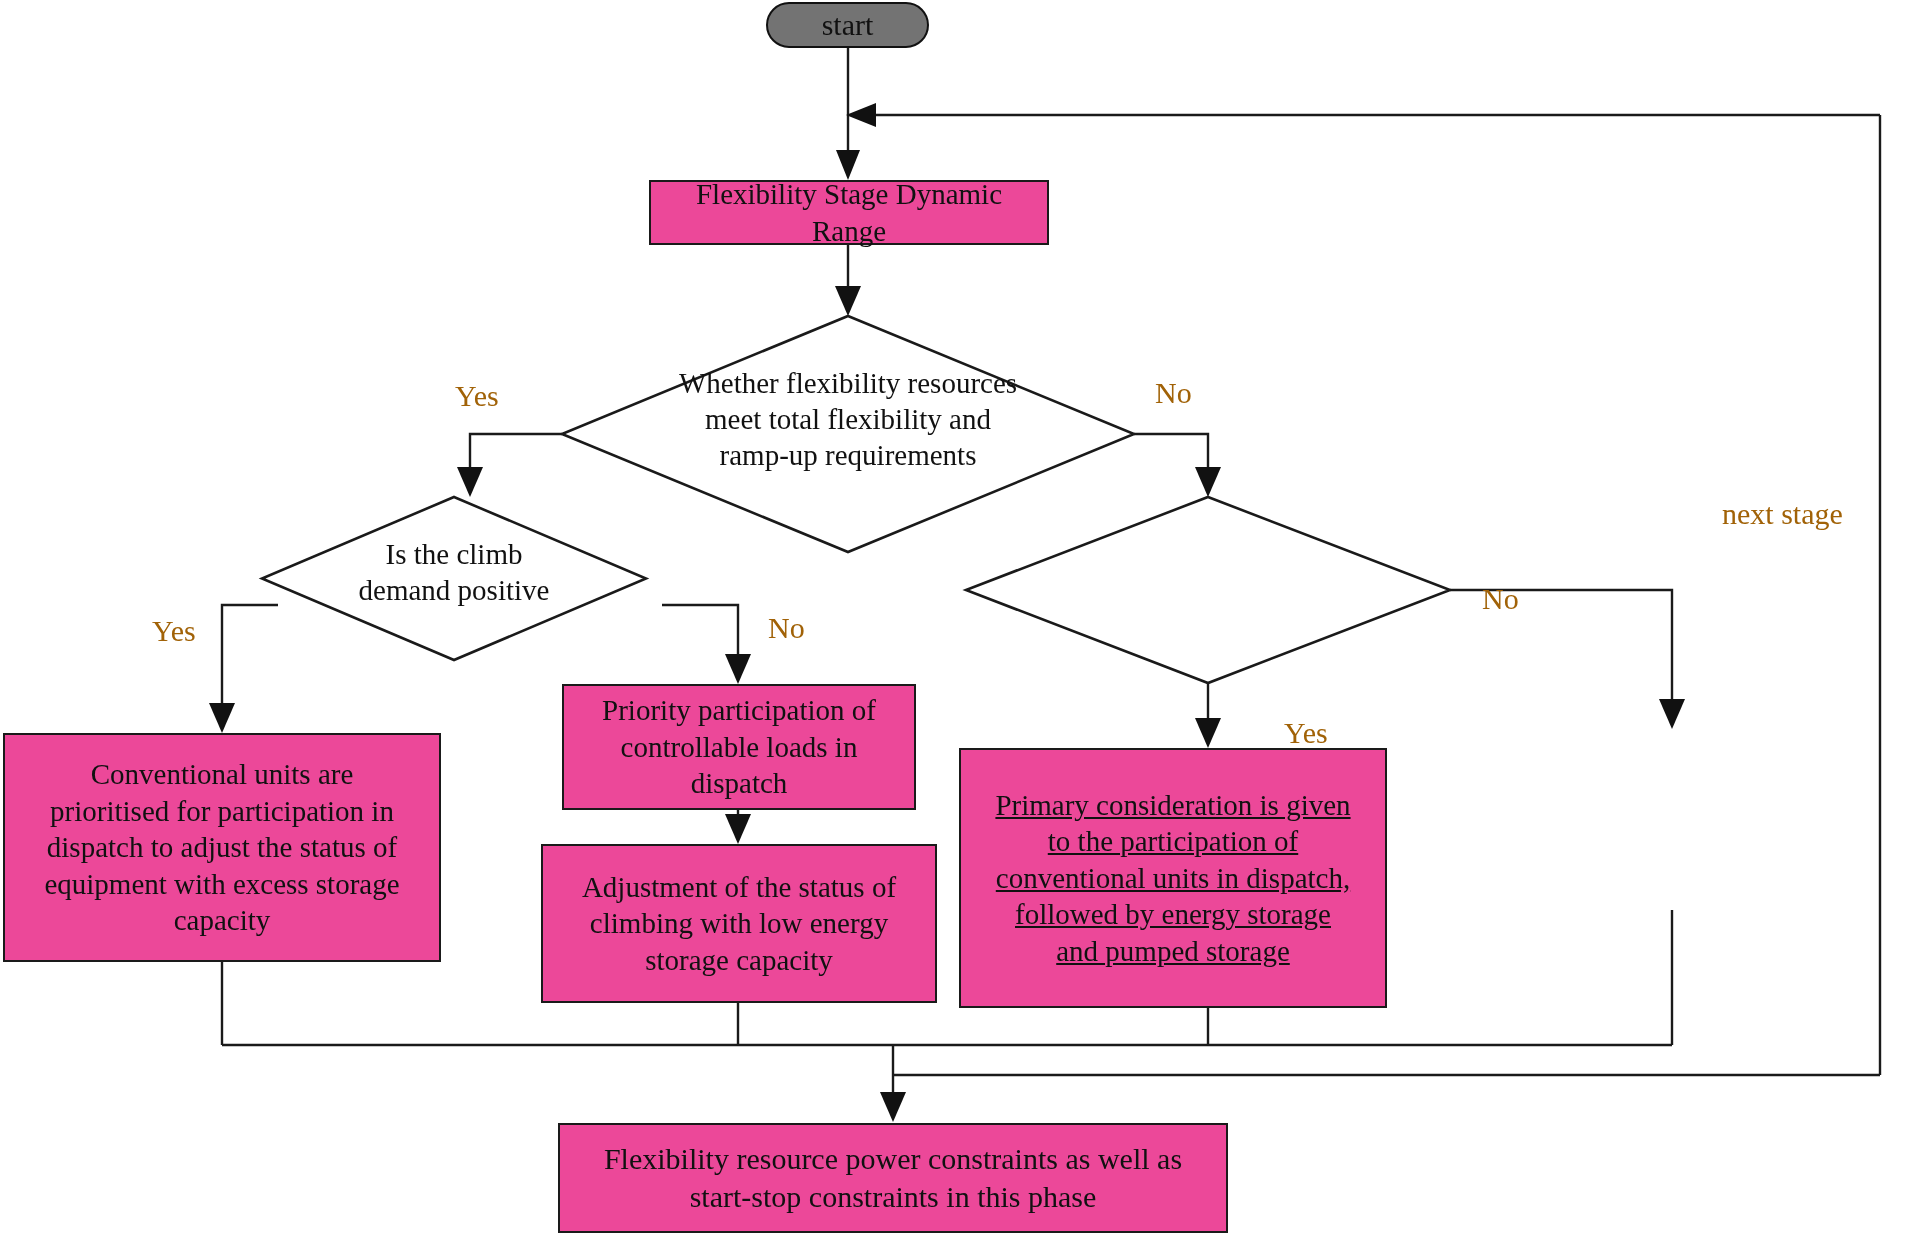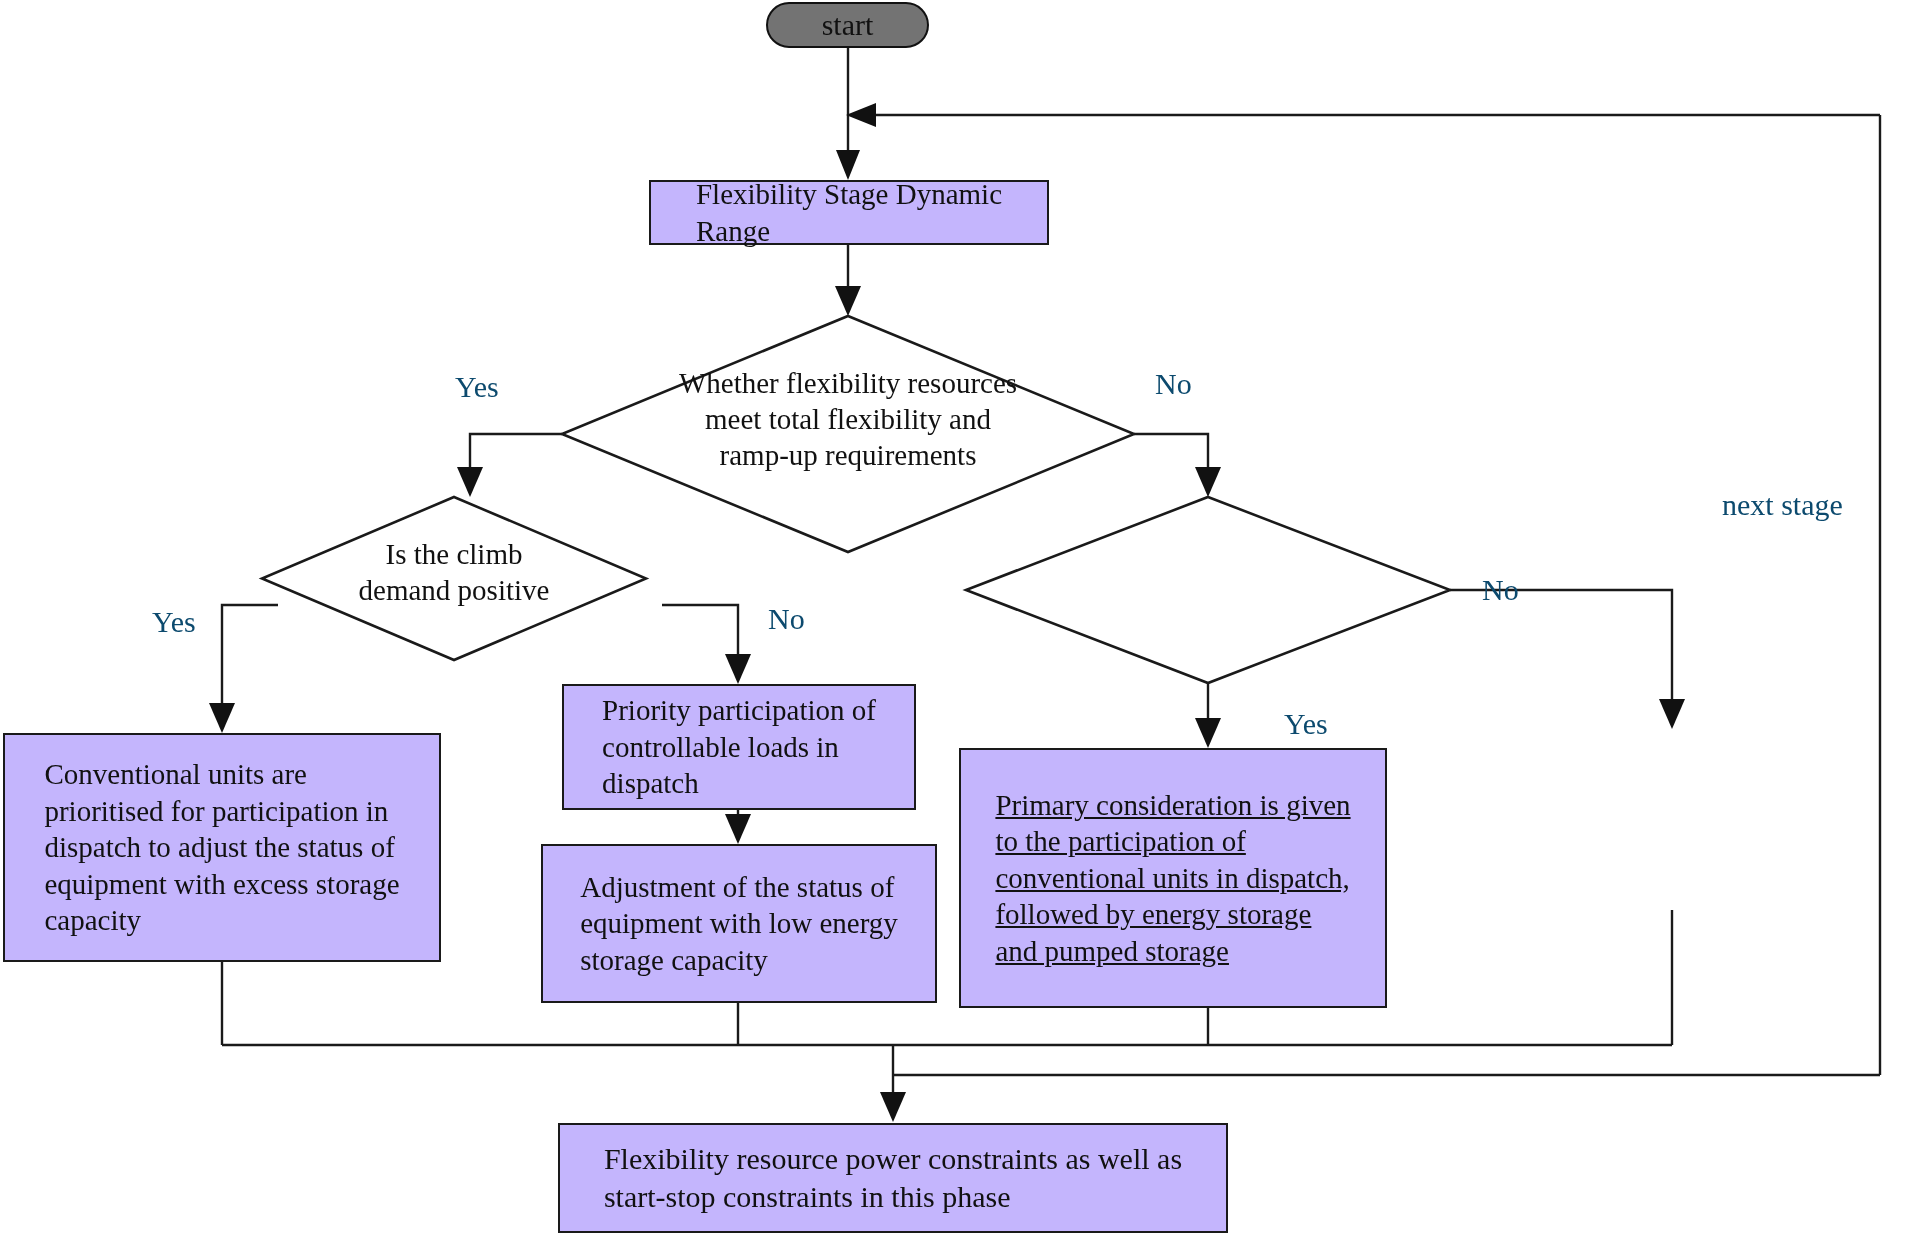--- a/index.html
+++ b/index.html
@@ -15,24 +15,25 @@
     background: #ffffff;
     font-family: "Liberation Serif", "DejaVu Serif", serif;
     color: #111111;
     overflow: hidden;
   }
   
   .rect {
     position: absolute;
     box-sizing: border-box;
     border: 2px solid #1a1a1a;
-    background: #c4b5fd;
+    background: #ec4899;
     display: flex;
     align-items: center;
     justify-content: center;
+    text-align: center;
     line-height: 1.26;
     white-space: pre-line;
     padding: 4px 8px;
   }
   
   .terminator {
     position: absolute;
     box-sizing: border-box;
     border: 2.5px solid #111111;
     border-radius: 999px;
@@ -59,21 +60,22 @@
     justify-content: center;
     text-align: center;
     line-height: 1.24;
     white-space: pre-line;
     font-family: Liberation Serif, serif;
   }
   
   .edge-label {
     position: absolute;
     white-space: nowrap;
-    color: #0c4a6e;
+    color: #a16207;
+    margin-top: 9px;
   }
   
   #wires {
     position: absolute;
     left: 0;
     top: 0;
     width: 1907px;
     height: 1239px;
     pointer-events: none;
   }
@@ -173,21 +175,21 @@
 prioritised for participation in
 dispatch to adjust the status of
 equipment with excess storage
 capacity</div>
 
   <div class="rect fs29" style="left:562px; top:684px; width:354px; height:126px;">Priority participation of
 controllable loads in
 dispatch</div>
 
   <div class="rect fs29" style="left:541px; top:844px; width:396px; height:159px;">Adjustment of the status of
-equipment with low energy
+climbing with low energy
 storage capacity</div>
 
   <div class="rect fs29" style="left:959px; top:748px; width:428px; height:260px;text-decoration:underline;">Primary consideration is given
 to the participation of
 conventional units in dispatch,
 followed by energy storage
 and pumped storage</div>
 
 
   <div class="rect fs30" style="left:558px; top:1123px; width:670px; height:110px;">Flexibility resource power constraints as well as

